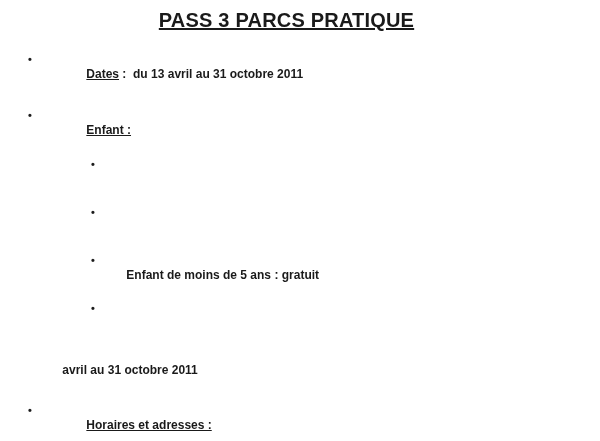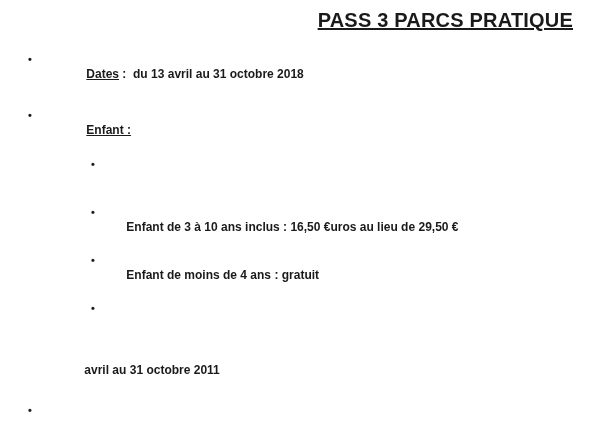--- a/index.html
+++ b/index.html
@@ -17,35 +17,35 @@
     font-size: 12px;
   }
   .doc {
     position: relative;
     width: 600px;
     height: 441px;
     padding-top: 8px;
     box-sizing: border-box;
   }
   .title {
-    text-align: right;
+    text-align: center;
     font-size: 20px;
     line-height: 24px;
     padding-right: 27px;
     text-decoration: underline;
     letter-spacing: 0.2px;
   }
   .line {
     position: relative;
     white-space: pre-wrap;
     line-height: 15px;
   }
   .b1   { padding-left: 73px; }
   .b2   { padding-left: 113px; }
-  .cont { padding-left: 71px; }
+  .cont { padding-left: 49px; }
   .bullet {
     position: absolute;
     top: 0;
     font-size: 11px;
   }
   .b1 > .bullet { left: 28px; }
   .b2 > .bullet { left: 91px; }
   .u { text-decoration: underline; margin-top: 24px; }
   .mt2  { margin-top: 2px; }
   .mt3  { margin-top: 3px; }
@@ -55,43 +55,43 @@
   .mt20 { margin-top: 20px; }
 </style>
 </head>
 <body>
 
 <div class="doc">
 
   <div class="title">PASS 3 PARCS PRATIQUE</div>
 
   <div class="line b1 mt20">
-    <span class="bullet">•</span><span class="u">Dates</span><span> :  du 13 avril au 31 octobre 2018</span>
+    <span class="bullet">•</span><span class="u">Dates</span><span> :  du 13 avril au 31 octobre 2011</span>
   </div>
 
   <div class="line b1 mt11">
     <span class="bullet">•</span><span class="u">Enfant :</span>
   </div>
 
   <div class="line b2 mt4">
     <span class="bullet">•</span>
   </div>
 
   <div class="line b2 mt3">
-    <span class="bullet">•</span><span>Enfant de 3 à 10 ans inclus : 16,50 €uros au lieu de 29,50 €</span>
+    <span class="bullet">•</span>
   </div>
 
   <div class="line b2 mt3">
-    <span class="bullet">•</span><span>Enfant de moins de 4 ans : gratuit</span>
+    <span class="bullet">•</span><span>Enfant de moins de 5 ans : gratuit</span>
   </div>
 
   <div class="line b2 mt3">
     <span class="bullet">•</span>
   </div>
   <div class="line cont mt2">
     <span>avril au 31 octobre 2011</span>
   </div>
 
   <div class="line b1 mt10">
-    <span class="bullet">•</span>
+    <span class="bullet">•</span><span class="u">Horaires et adresses :</span>
   </div>
 
 </div>
 
 </body></html>

